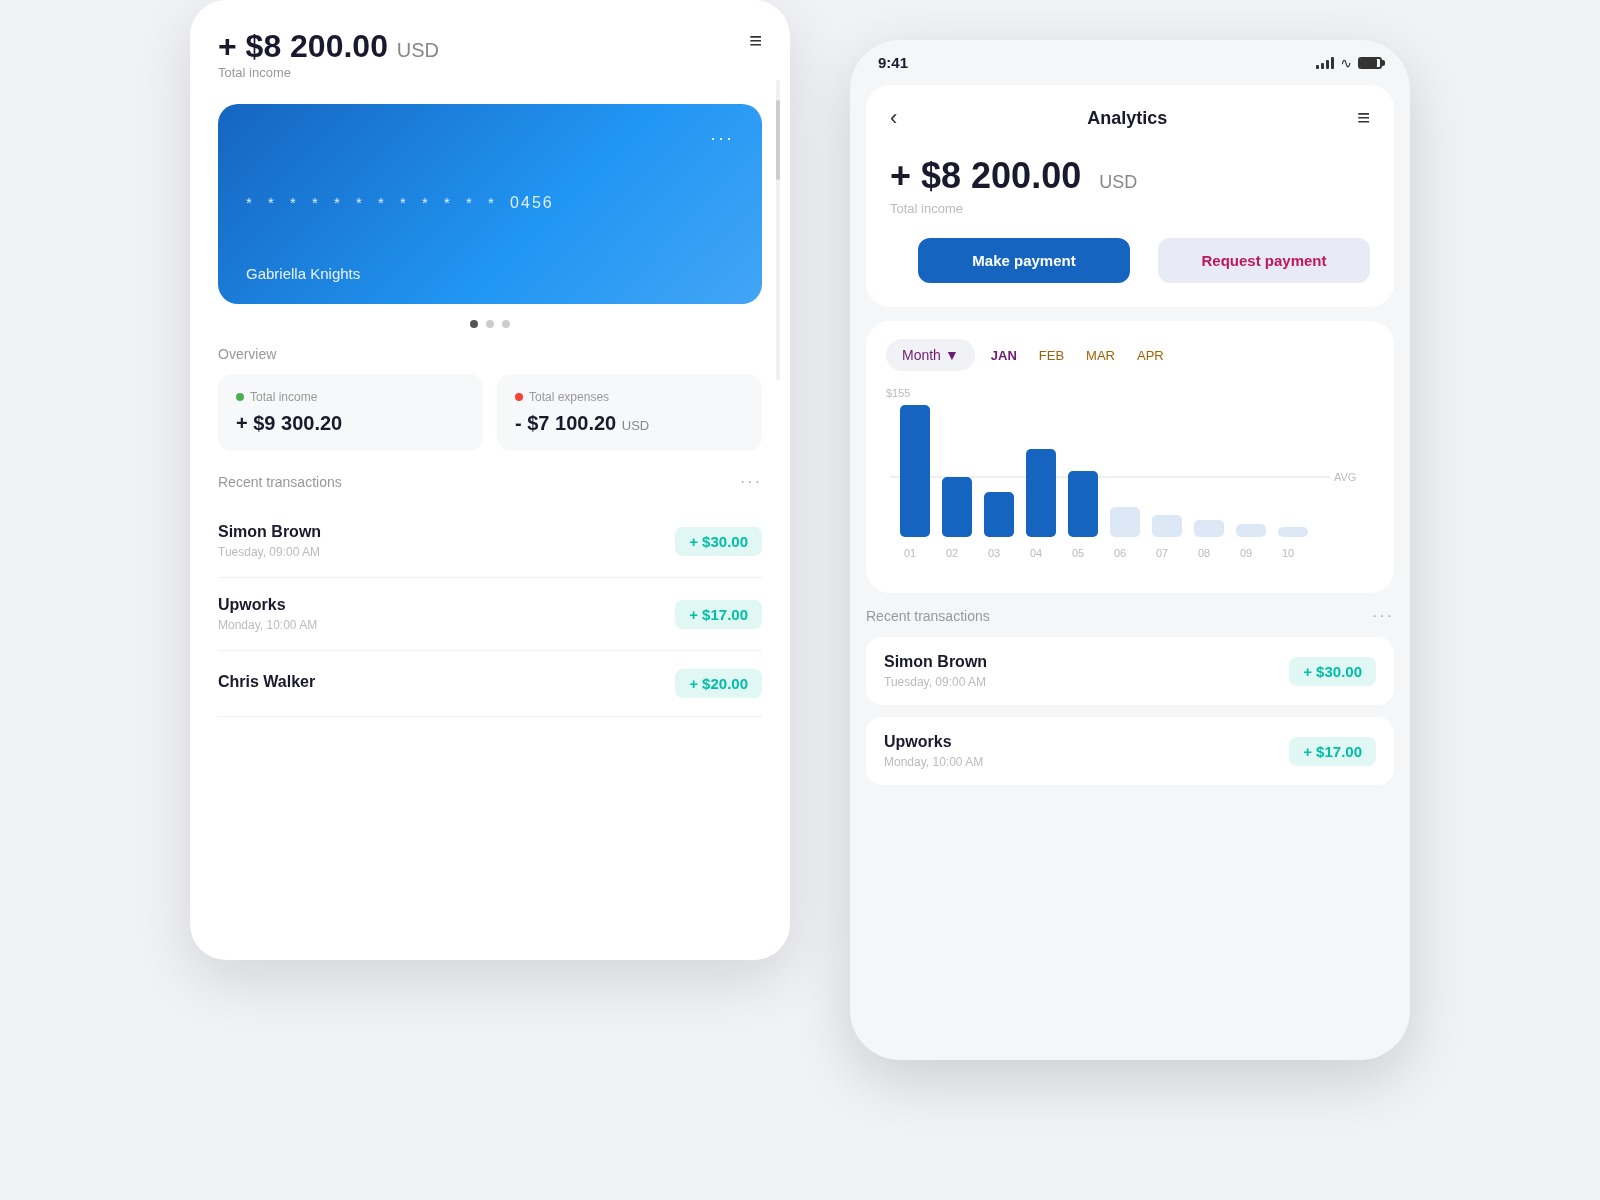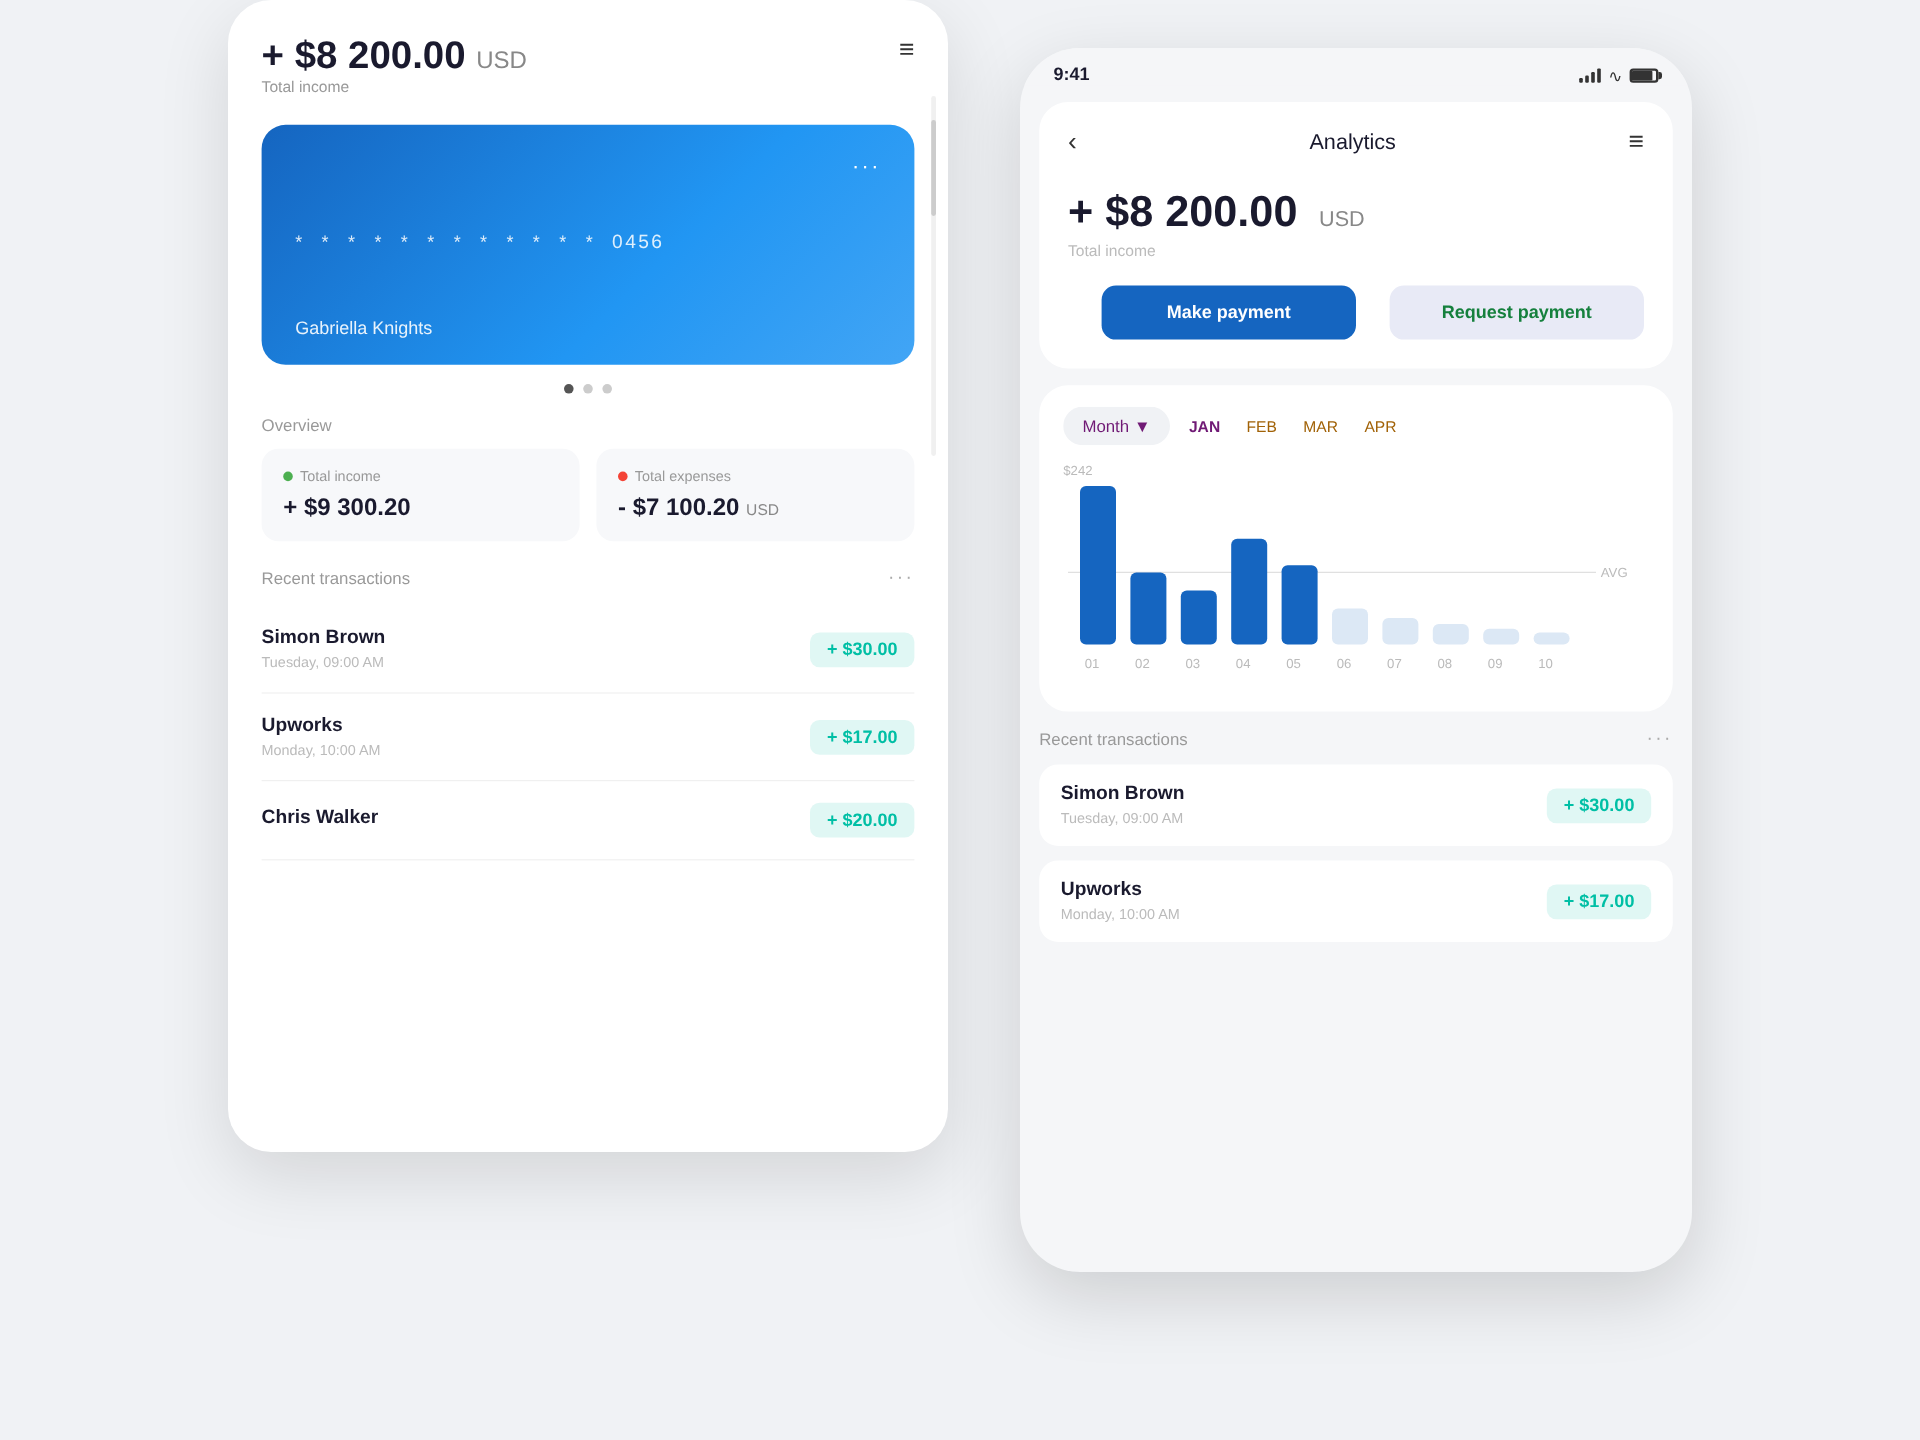--- a/index.html
+++ b/index.html
@@ -334,21 +334,21 @@
     }
 
     .back-btn {
       font-size: 22px;
       color: #333;
       cursor: pointer;
     }
 
     .right-title {
       font-size: 18px;
-      font-weight: 400;
+      font-weight: 700;
       color: #1a1a2e;
     }
 
     .right-amount {
       font-size: 36px;
       font-weight: 700;
       color: #1a1a2e;
       margin-bottom: 4px;
     }
     .right-amount .usd { font-size: 18px; font-weight: 400; color: #888; margin-left: 8px; }
@@ -373,21 +373,21 @@
       border-radius: 12px;
       padding: 14px 0;
       font-size: 15px;
       font-weight: 600;
       cursor: pointer;
     }
 
     .btn-request {
       flex: 1;
       background: #e8eaf6;
-      color: #15803d;
+      color: #be185d;
       border: none;
       border-radius: 12px;
       padding: 14px 0;
       font-size: 15px;
       font-weight: 600;
       cursor: pointer;
     }
 
     
     .chart-section {
@@ -626,21 +626,21 @@
       </div>
       <div class="month-labels">
         <div class="month-label active">JAN</div>
         <div class="month-label">FEB</div>
         <div class="month-label">MAR</div>
         <div class="month-label">APR</div>
       </div>
     </div>
 
     <div class="bar-chart">
-      <span class="chart-top-label">$242</span>
+      <span class="chart-top-label">$155</span>
       <svg width="100%" height="175" viewBox="0 0 480 175">
 
         <line x1="0" y1="90" x2="440" y2="90" stroke="#e0e0e0" stroke-width="1"></line>
         <text x="444" y="94" font-size="11" fill="#bbb">AVG</text>
 
         <rect x="10" y="18" width="30" height="132" rx="5" fill="#1565c0"></rect>
 
         <rect x="52" y="90" width="30" height="60" rx="5" fill="#1565c0"></rect>
 
         <rect x="94" y="105" width="30" height="45" rx="5" fill="#1565c0"></rect>

